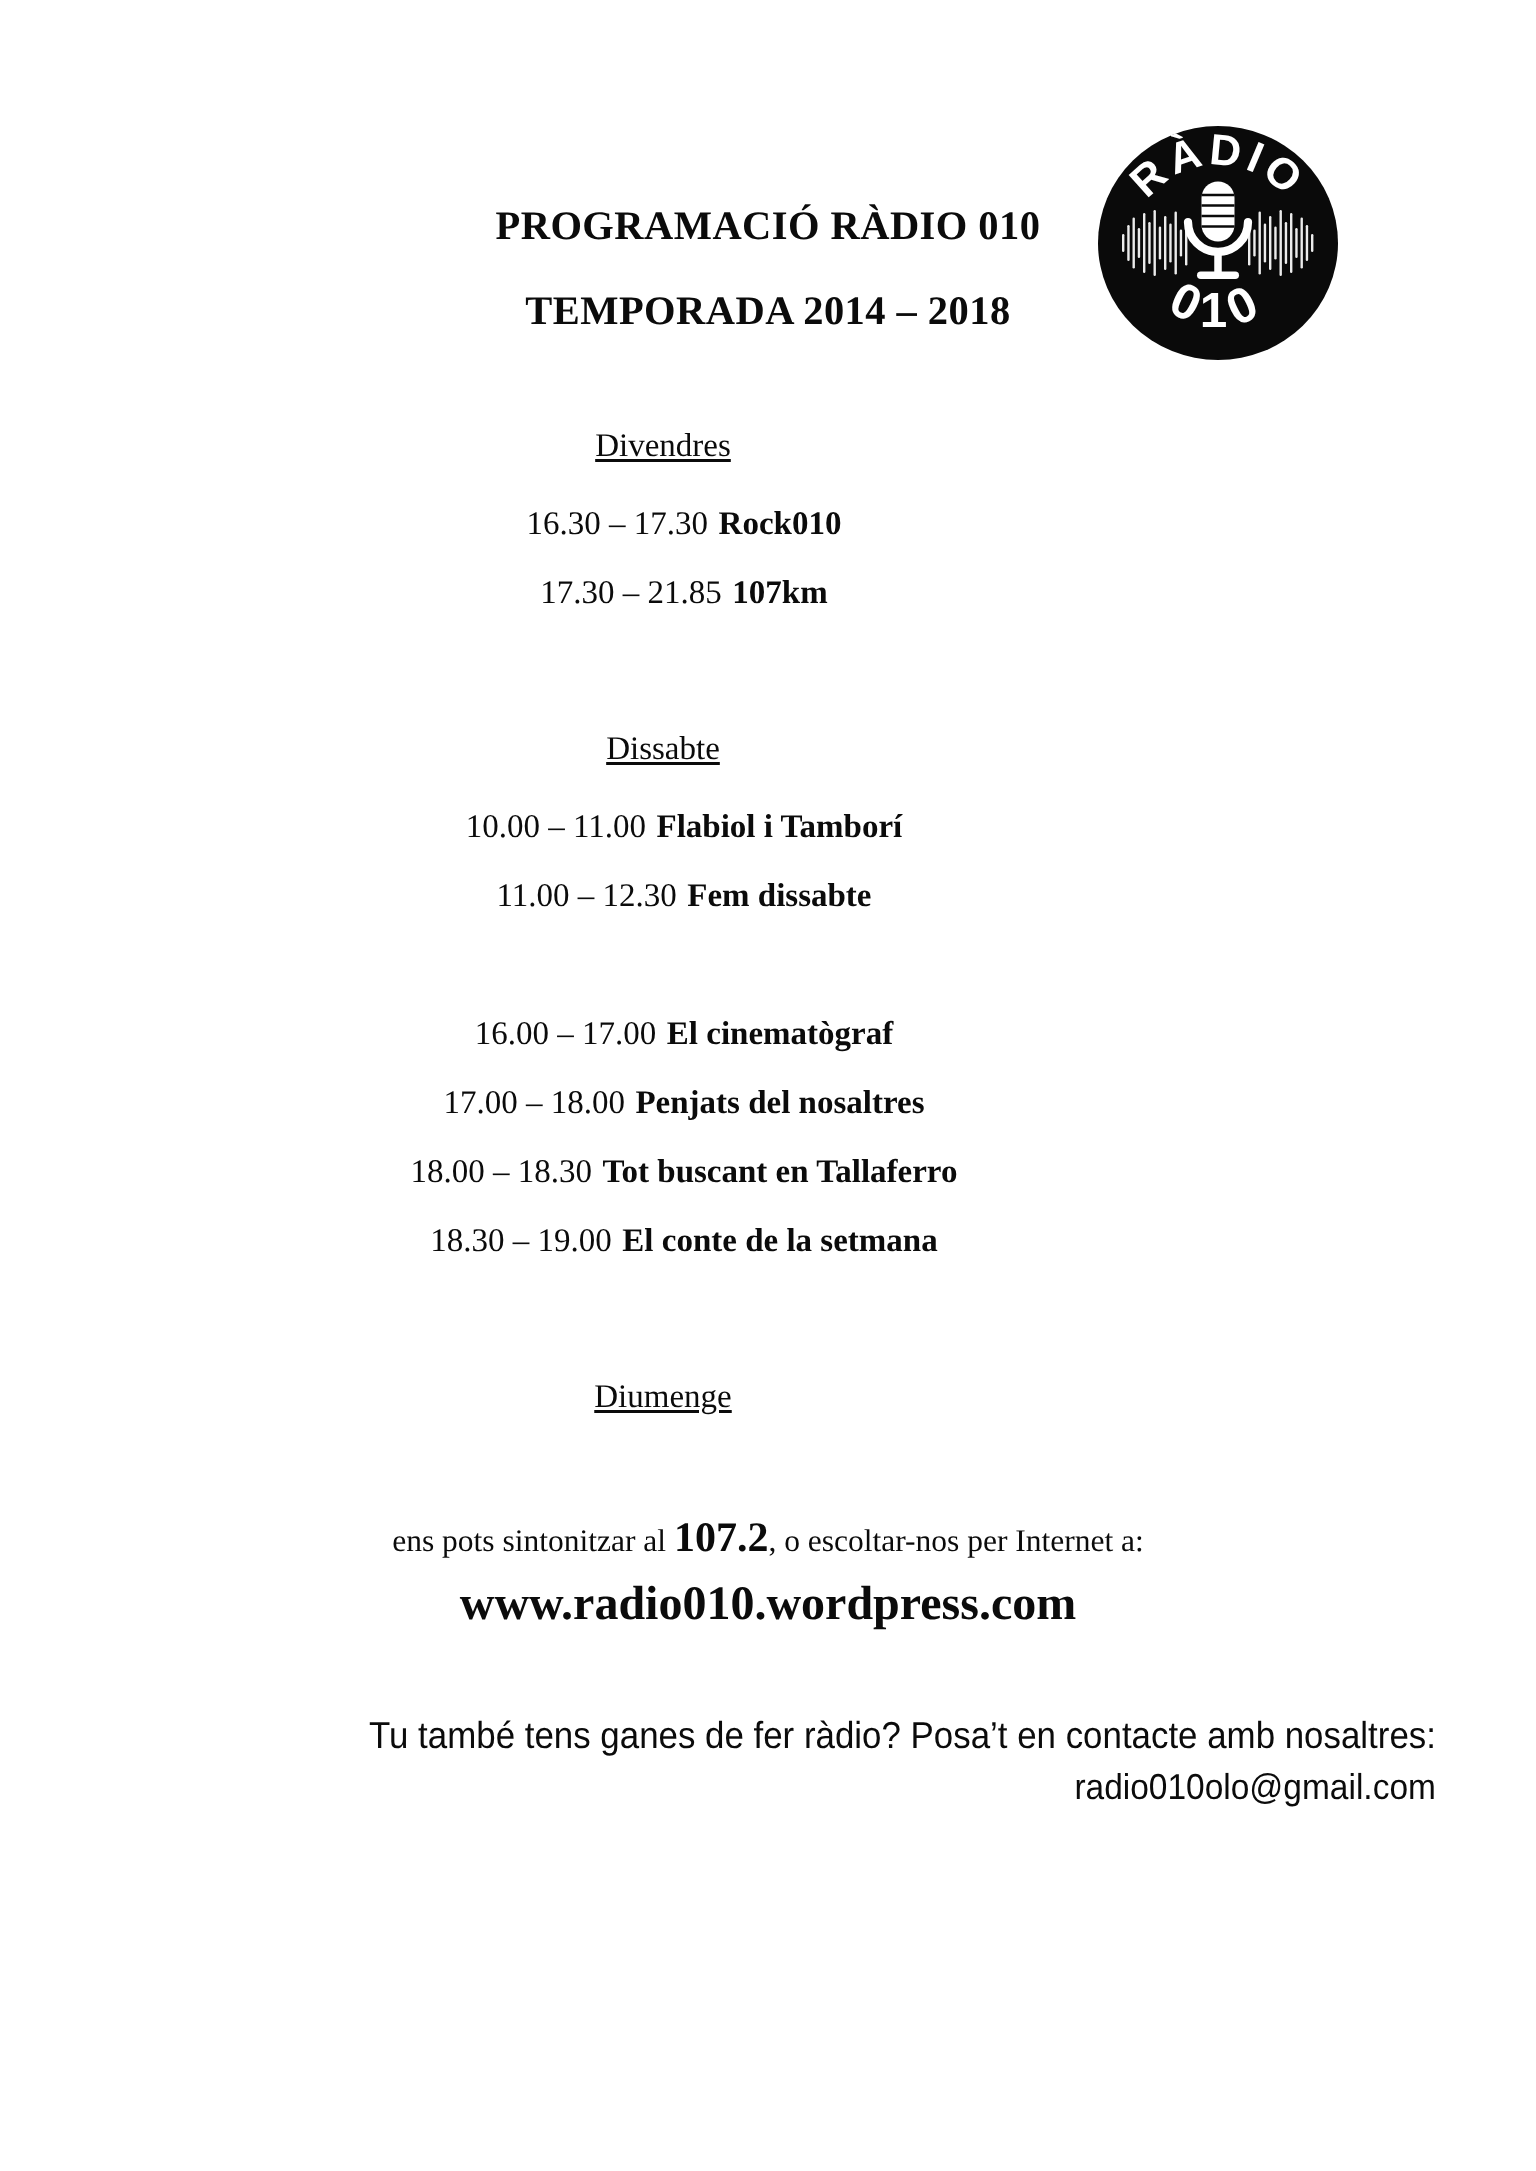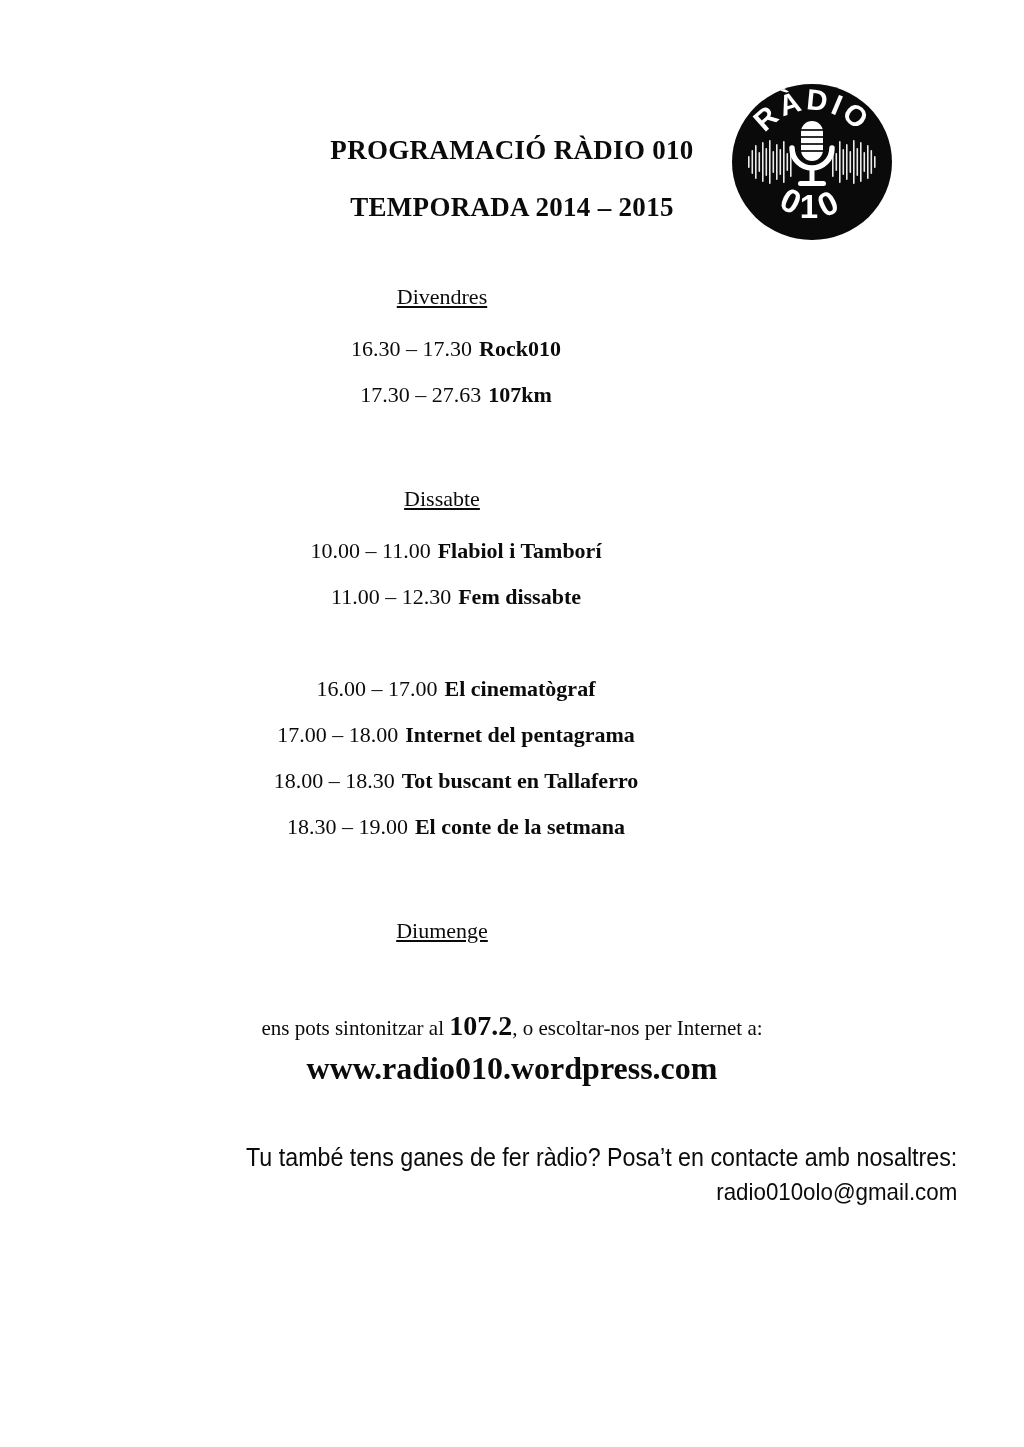--- a/index.html
+++ b/index.html
@@ -187,37 +187,37 @@
         <textPath href="#arcTop" startOffset="50%" text-anchor="middle">RÀDIO</textPath>
       </text>
       <text font-family="Liberation Sans, sans-serif" font-size="33" font-weight="bold" fill="#ffffff" letter-spacing="6">
         <textPath href="#arcBottom" startOffset="50%" text-anchor="middle">010</textPath>
       </text>
     </svg>
   </div>
 
   <div class="header-block">
     <div class="header-line first">PROGRAMACIÓ RÀDIO 010</div>
-    <div class="header-line">TEMPORADA 2014 – 2015</div>
+    <div class="header-line">TEMPORADA 2014 – 2018</div>
   </div>
 
   <div class="schedule" id="schedule-root">
       <div class="day-group">
         <div class="day-heading">Divendres</div>
         <div class="slot"><span class="time">16.30 – 17.30</span><span class="sep"></span><span class="show">Rock010</span></div>
-        <div class="slot"><span class="time">17.30 – 27.63</span><span class="sep"></span><span class="show">107km</span></div>
+        <div class="slot"><span class="time">17.30 – 21.85</span><span class="sep"></span><span class="show">107km</span></div>
       </div>
       <div class="day-gap"></div>
       <div class="day-group">
         <div class="day-heading">Dissabte</div>
         <div class="slot"><span class="time">10.00 – 11.00</span><span class="sep"></span><span class="show">Flabiol i Tamborí</span></div>
         <div class="slot"><span class="time">11.00 – 12.30</span><span class="sep"></span><span class="show">Fem dissabte</span></div>
         <div class="block-gap"></div>
         <div class="slot"><span class="time">16.00 – 17.00</span><span class="sep"></span><span class="show">El cinematògraf</span></div>
-        <div class="slot"><span class="time">17.00 – 18.00</span><span class="sep"></span><span class="show">Internet del pentagrama</span></div>
+        <div class="slot"><span class="time">17.00 – 18.00</span><span class="sep"></span><span class="show">Penjats del nosaltres</span></div>
         <div class="slot"><span class="time">18.00 – 18.30</span><span class="sep"></span><span class="show">Tot buscant en Tallaferro</span></div>
         <div class="slot"><span class="time">18.30 – 19.00</span><span class="sep"></span><span class="show">El conte de la setmana</span></div>
       </div>
       <div class="day-gap"></div>
       <div class="day-group">
         <div class="day-heading">Diumenge</div>
       </div>
     </div>
 
   <div class="tunein">

